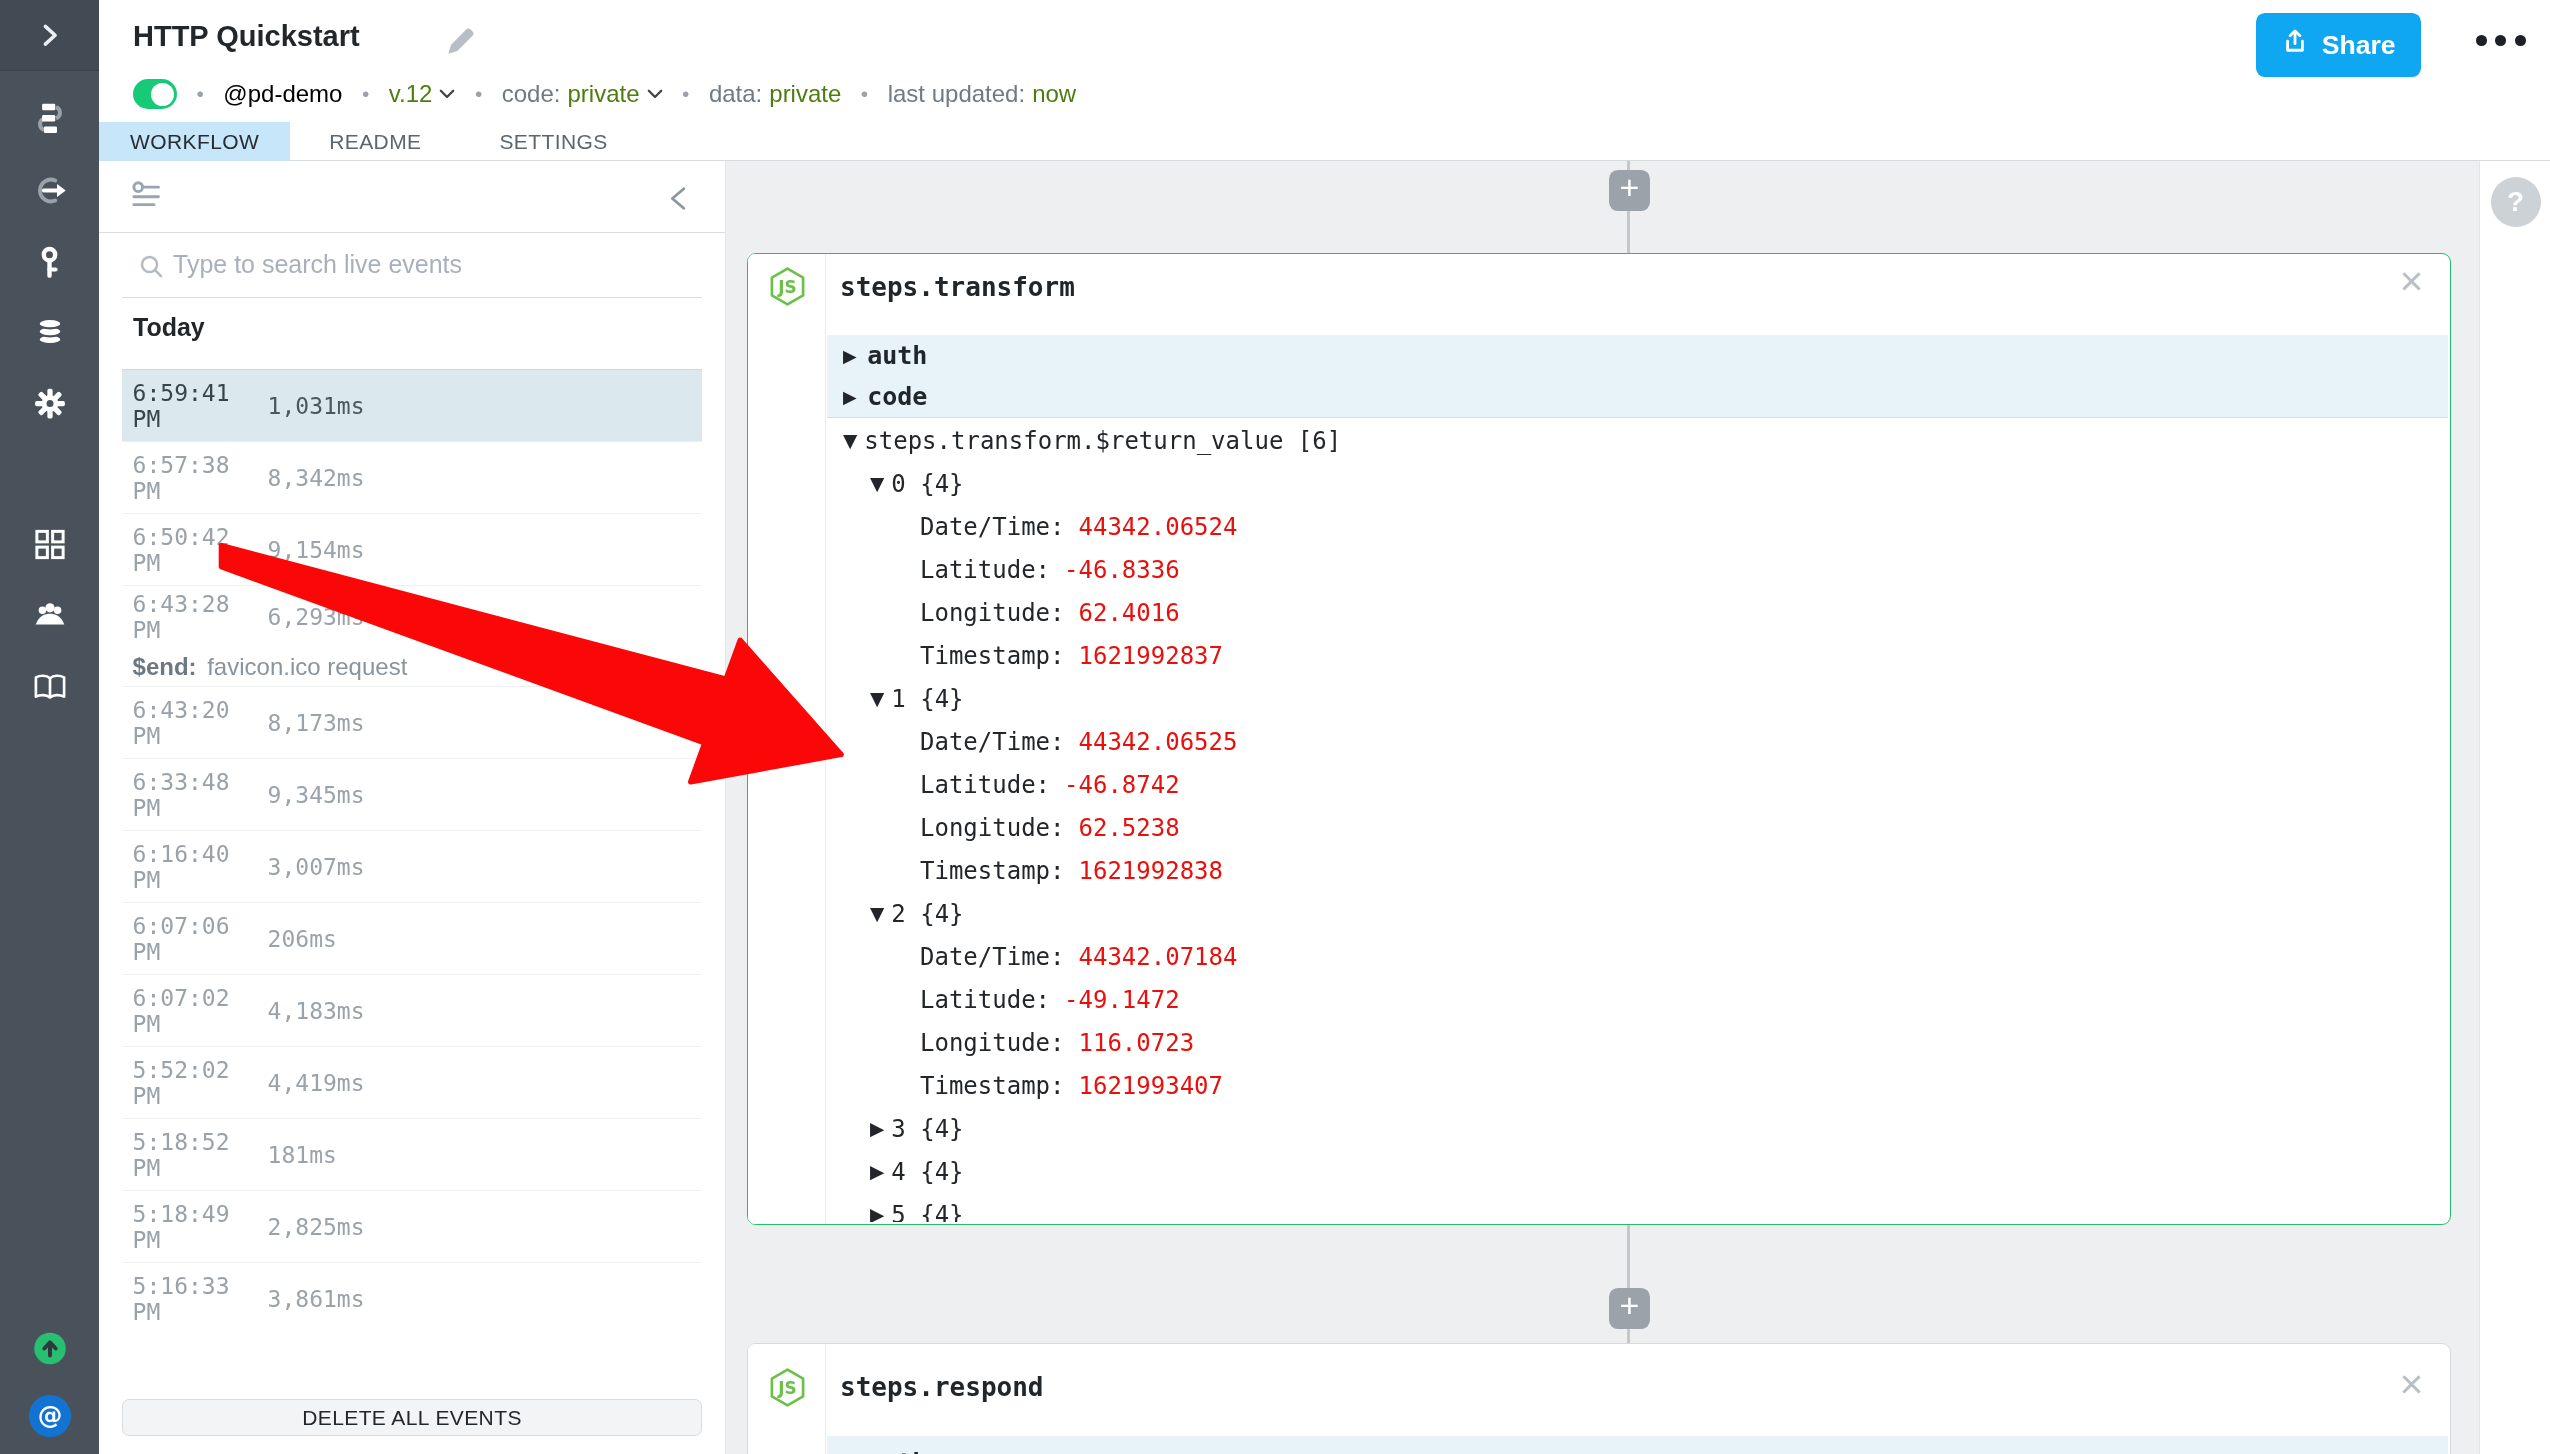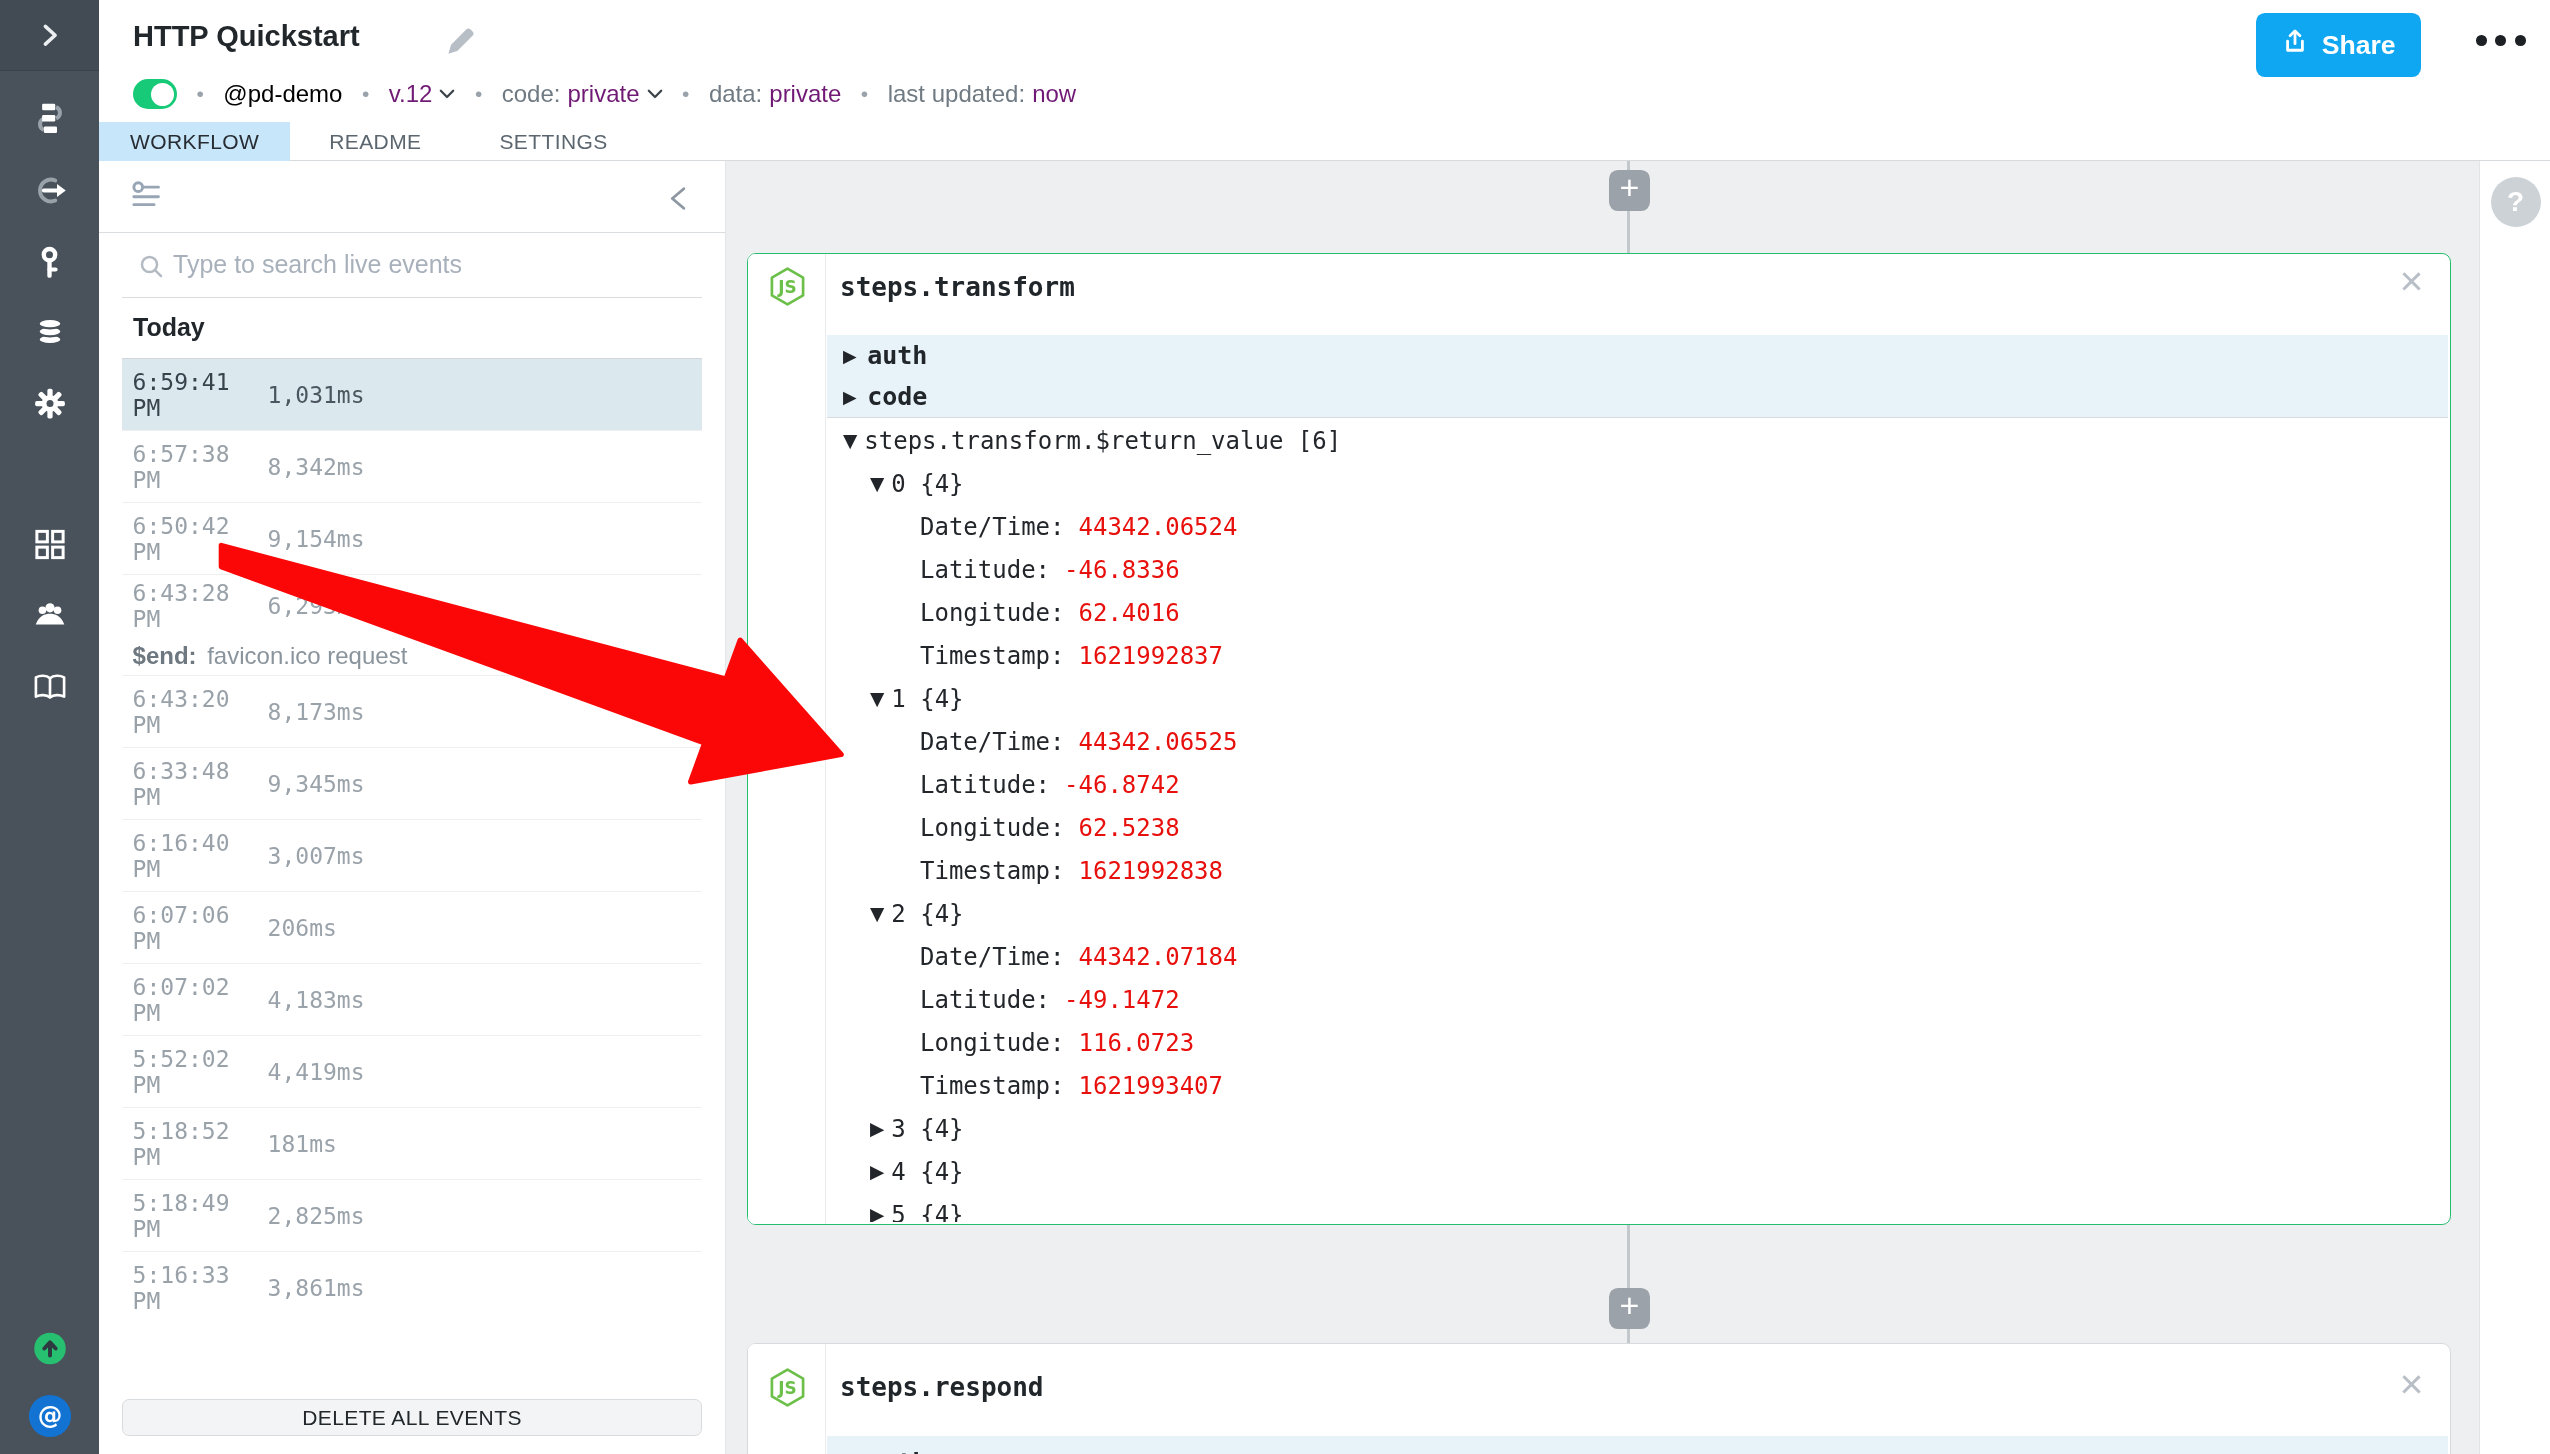--- a/index.html
+++ b/index.html
@@ -15,21 +15,21 @@
 
   
   #header { position:absolute; left:99px; top:0; width:2451px; height:122px; background:#fff; }
   .wf-title { position:absolute; left:34px; top:19.5px; font-size:29px; font-weight:700; color:#22272b; }
   .pencil { position:absolute; left:344px; top:25px; width:35px; height:35px; }
   .meta-row { position:absolute; left:34px; top:78px; height:32px; display:flex; align-items:center; gap:19.5px; font-size:24px; }
   .toggle { width:44px; height:30px; border-radius:15px; background:#17ca78; position:relative; cursor:pointer; }
   .toggle .knob { position:absolute; right:3.5px; top:3.5px; width:23px; height:23px; border-radius:50%; background:#fff; }
   .dot { color:#9aa3ab; font-size:21px; }
   .link-blue { color:#000000; cursor:pointer; }
-  .meta-dark { color:#701a75; }
+  .meta-dark { color:#4d7c0f; }
   .meta-gray { color:#6f7a83; }
   .drop { display:flex; align-items:center; gap:7px; cursor:pointer; }
   .chev-down svg { display:block; }
   .share-btn { position:absolute; left:2157px; top:13.3px; width:165px; height:64px; background:#0fa6f2; border-radius:8.9px; display:flex; align-items:center; justify-content:center; gap:12.4px; color:#fff; font-size:26.6px; font-weight:600; cursor:pointer; }
   .more-menu { position:absolute; left:2377px; top:35px; display:flex; gap:8.9px; cursor:pointer; }
   .more-menu i { width:10.6px; height:10.6px; border-radius:50%; background:#1d2126; }
 
   
   #tabbar { position:absolute; left:99px; top:122px; width:2451px; height:39px; background:#fff; border-bottom:0.9px solid #d8dbde; display:flex; }
   .tab { height:39px; display:flex; align-items:center; padding:0 39px; font-size:21px; letter-spacing:0.4px; color:#5b666f; cursor:pointer; }
@@ -39,21 +39,21 @@
   #events-panel { position:absolute; left:99px; top:161px; width:627px; height:1293px; background:#fff; border-right:0.9px solid #e3e6e8; z-index:2; }
   .filter-row { position:absolute; left:0; top:0; width:100%; height:72px; border-bottom:0.9px solid #dadde0; }
   .filter-ic { position:absolute; left:32px; top:19.5px; cursor:pointer; }
   .collapse-ic { position:absolute; right:35px; top:25px; cursor:pointer; }
   .search-row { position:absolute; left:0; top:72px; width:100%; height:65px; }
   .search-ic { position:absolute; left:39px; top:19.5px; }
   .search-input { position:absolute; left:74px; top:8.9px; width:514px; height:46px; border:none; outline:none; font-size:25px; color:#3a444d; font-family:"Liberation Sans", sans-serif; }
   .search-input::placeholder { color:#a8b1bb; }
   .search-underline { position:absolute; left:23px; right:23px; bottom:0; border-bottom:0.9px solid #d8dcdf; }
   .today-label { position:absolute; left:34px; top:152px; font-size:25px; font-weight:700; color:#21262b; }
-  .ev-list { position:absolute; left:23px; right:23px; top:197px; }
+  .ev-list { position:absolute; left:23px; right:23px; top:208px; }
   .ev-row { position:relative; height:72px; display:flex; align-items:center; border-top:0.9px solid #edeff1; cursor:pointer; font-size:23px; }
   .ev-row:first-child { border-top:0.9px solid #d3d7db; }
   .ev-row.sel { background:#dbe8ee; }
   .ev-time { margin-left:10.6px; width:135px; color:#99a1a9; font-family:"DejaVu Sans Mono", monospace; }
   .ev-dur { color:#9aa2aa; font-family:"DejaVu Sans Mono", monospace; }
   .ev-row.sel .ev-time { color:#39434c; }
   .ev-row.sel .ev-dur { color:#4c565f; }
   .ev-row.two-line { height:101px; flex-direction:column; align-items:stretch; justify-content:flex-start; }
   .ev-row.two-line .l1 { height:62px; display:flex; align-items:center; }
   .ev-note { height:39px; display:flex; align-items:center; margin-left:10.6px; font-size:24px; color:#8a949c; gap:10.6px; }

